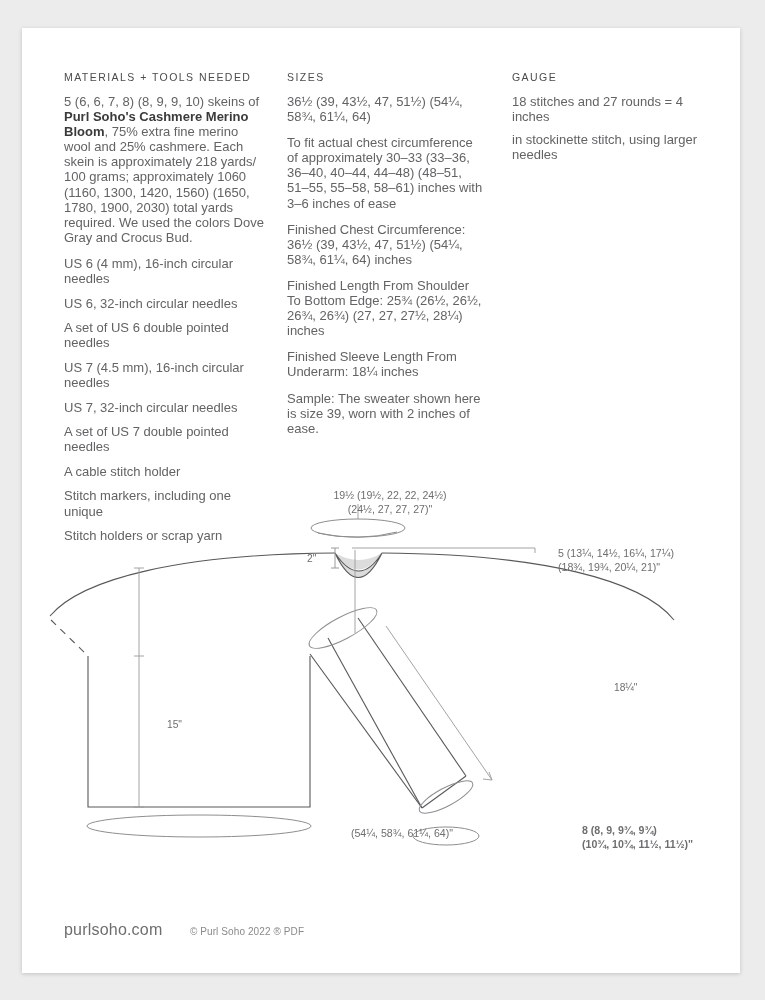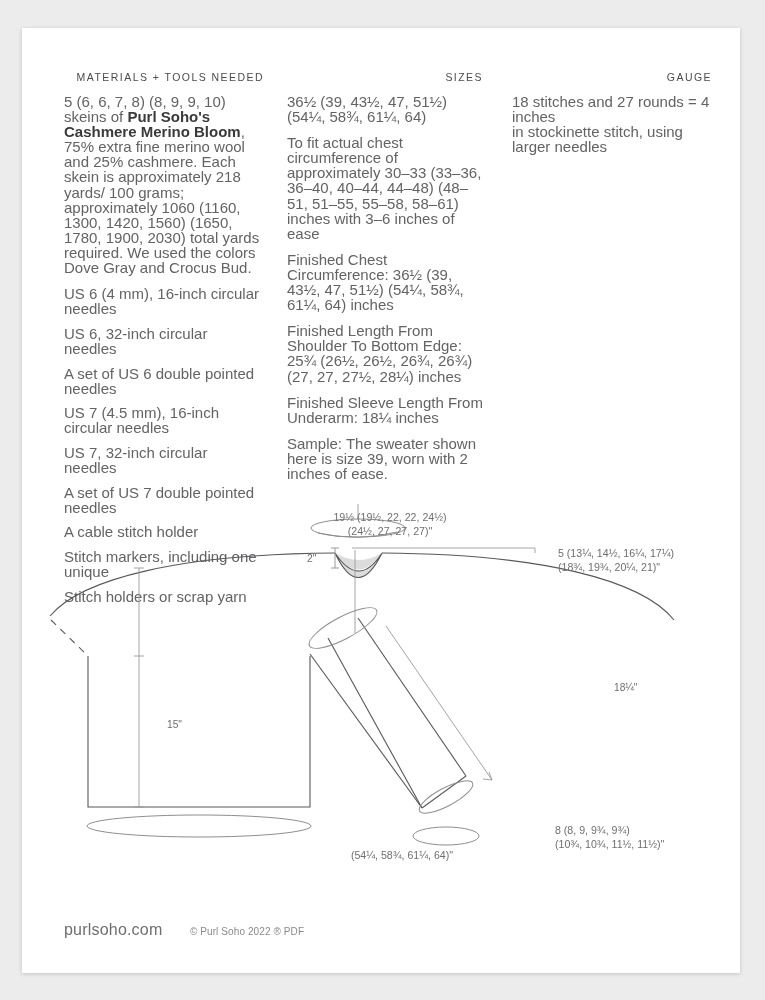--- a/index.html
+++ b/index.html
@@ -25,27 +25,26 @@
   .col-sizes{left:265px;width:196px;}
   .col-gauge{left:490px;width:200px;}
 
   .col-head{
     font-size:10.5px;
     letter-spacing:1.45px;
     color:#4b4b4e;
     font-weight:400;
     margin:0 0 11px 0;
     white-space:nowrap;
-    text-align:right;
   }
   .para{
-    font-size:15px;
+    font-size:13px;
     line-height:15.1px;
     color:#636366;
-    margin:0 0 11px 0;
+    margin:8px 0 11px 0;
   }
   .para:last-child{margin-bottom:0;}
   .para b{color:#3a3a3c;font-weight:700;}
   .tight{margin-bottom:9.5px;}
   .gauge-line{margin-bottom:0;line-height:15.1px;}
 
   
   #schematic{
     position:absolute;
     left:0;top:430px;
@@ -53,32 +52,32 @@
   }
   #schematic svg{display:block;}
 
   .lbl{
     position:absolute;
     font-size:10.6px;
     line-height:14.2px;
     color:#6e6e71;
     white-space:nowrap;
   }
-  .lbl.ctr{text-align:center;margin-top:22px;}
+  .lbl.ctr{text-align:center;}
   .lbl.small{font-size:10.2px;}
 
   
   .lbl-top    {left:268px;top:460px;width:200px;}
   .lbl-left   {left:56px; top:556px;width:130px;text-align:center;}
   .lbl-upperarm{left:536px;top:518px;}
   .lbl-neck   {left:285px;top:524px;}
   .lbl-body   {left:145px;top:690px;}
   .lbl-sleeve {left:592px;top:653px;}
   .lbl-bottom {left:272px;top:798px;width:216px;}
-  .lbl-cuff   {left:533px;top:795px;}
+  .lbl-cuff   {left:560px;top:795px;font-weight:bold;}
 
   
   .footer{
     position:absolute;
     left:42px;bottom:34px;
     white-space:nowrap;
   }
   .footer .site{
     font-size:16px;color:#6e6e71;
     letter-spacing:.2px;

